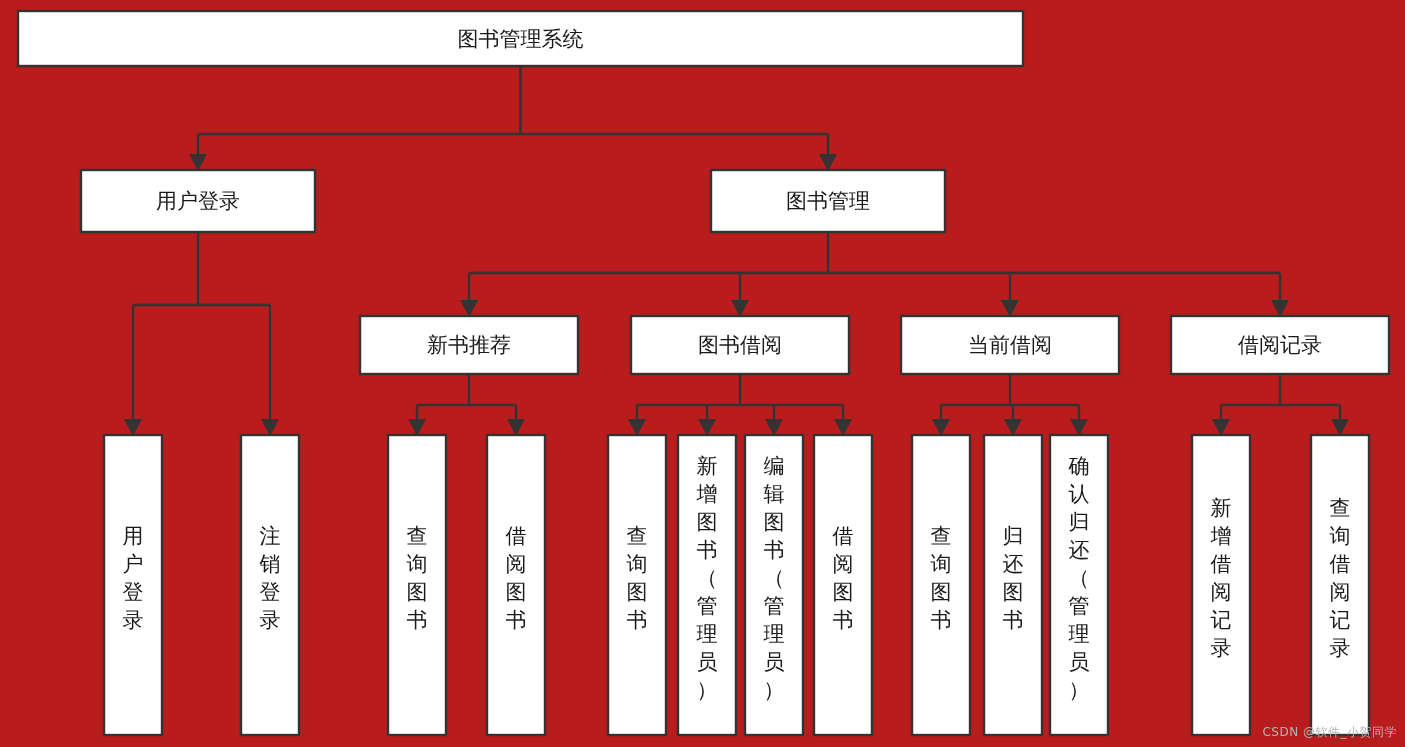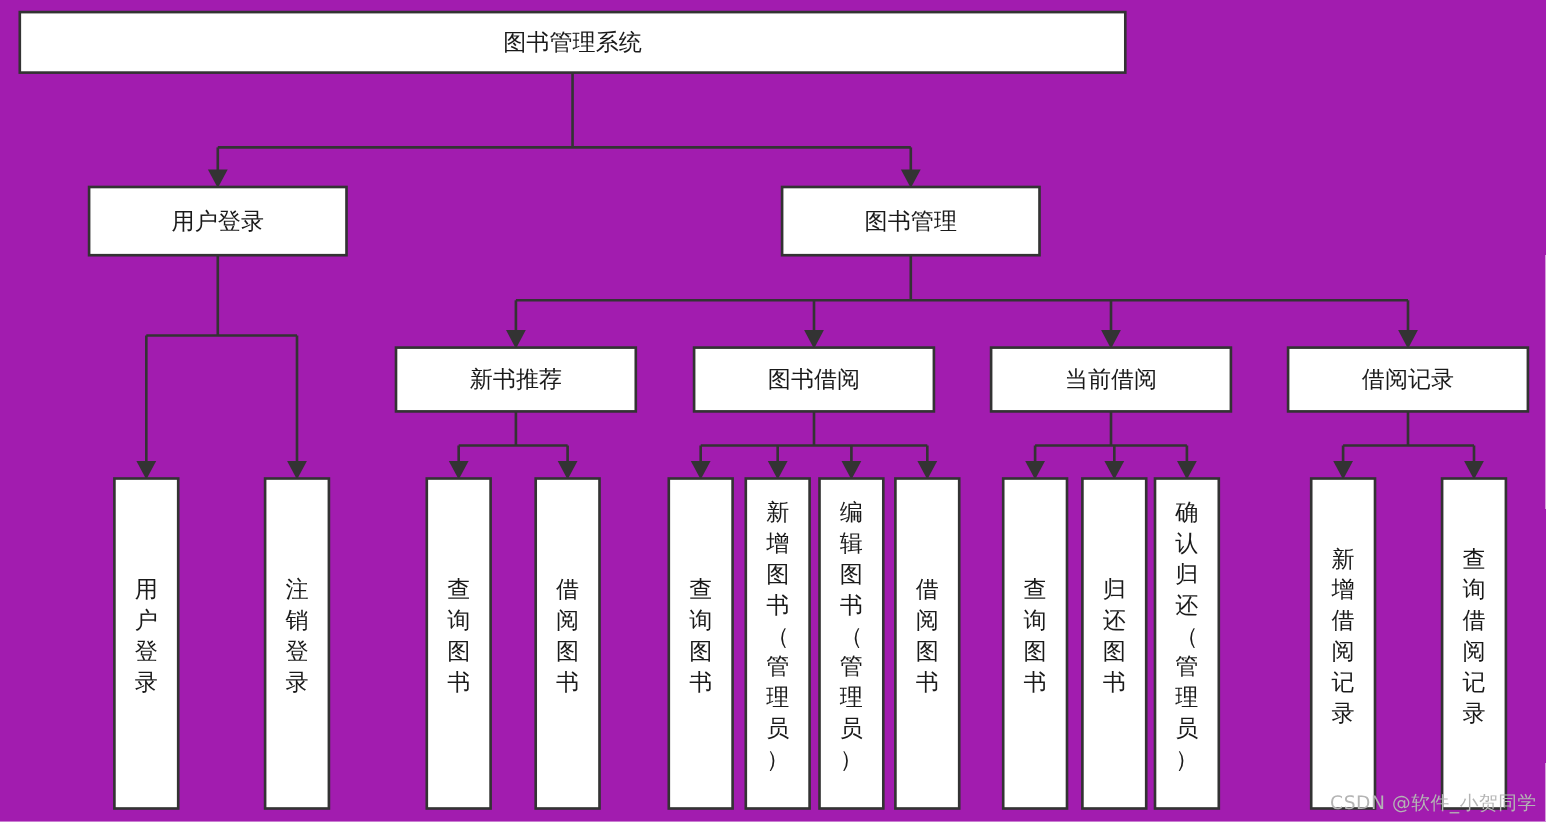--- a/index.html
+++ b/index.html
@@ -7,21 +7,21 @@
     padding: 0;
     background: #ffffff;
   }
   body {
     font-family: "DejaVu Sans", "Liberation Sans", sans-serif;
   }
   #stage {
     position: relative;
     width: 1405px;
     height: 747px;
-    background: #a21caf;
+    background: #b91c1c;
     overflow: hidden;
   }
   #diagram-svg {
     position: absolute;
     left: 0;
     top: 0;
     width: 1405px;
     height: 747px;
   }
   .node-box {
@@ -50,21 +50,21 @@
     font-family: "DejaVu Sans", "Liberation Sans", sans-serif;
     font-size: 21px;
     fill: #1a1a1a;
     text-anchor: middle;
   }
   .watermark {
     position: absolute;
     right: 8px;
     bottom: 6px;
     font-family: "DejaVu Sans", "Liberation Sans", sans-serif;
-    font-size: 17px;
+    font-size: 12px;
     color: #b4b4b4;
     white-space: nowrap;
     letter-spacing: 0.5px;
   }
 </style>
 </head>
 <body>
 
 <div id="stage">
   <svg id="diagram-svg" viewBox="0 0 1405 747">

